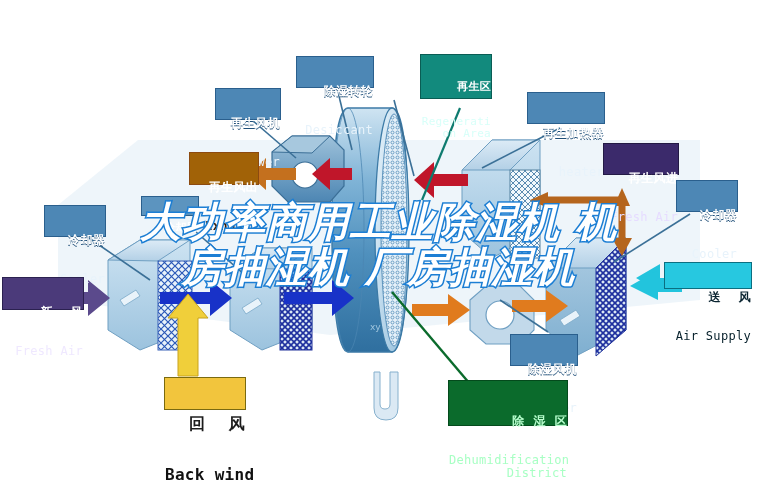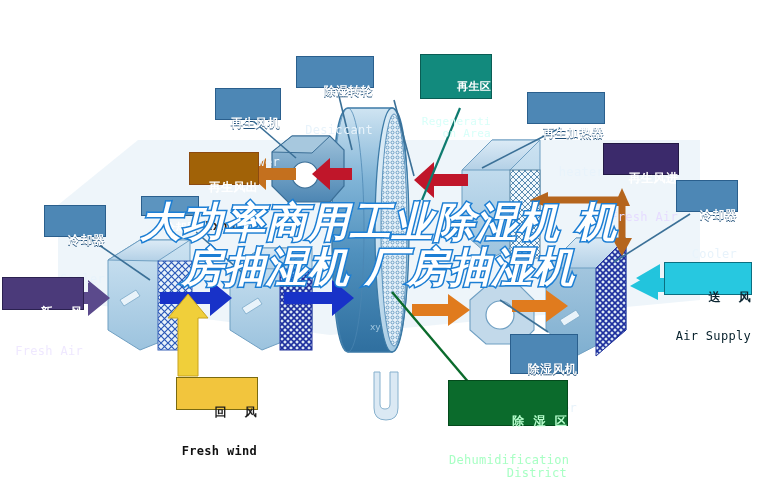--- a/index.html
+++ b/index.html
@@ -268,37 +268,37 @@
   <div class="lbl steel" style="left:676px;top:180px;width:62px;height:32px;padding-top:2px;font-size:12px;">
     <span class="cn">冷却器</span>
     <span class="en">Cooler</span>
   </div>
 
   <div class="lbl purple2" style="left:2px;top:277px;width:82px;height:33px;padding-top:2px;font-size:12px;">
     <span class="cn">新    风</span>
     <span class="en">Fresh Air</span>
   </div>
 
-  <div class="lbl yellow" style="left:176px;top:377px;width:82px;height:33px;padding-top:2px;font-size:12px;">
+  <div class="lbl yellow" style="left:164px;top:377px;width:82px;height:33px;padding-top:2px;font-size:16px;">
     <span class="cn">回    风</span>
-    <span class="en">Fresh wind</span>
-  </div>
-
-  <div class="lbl steel" style="left:510px;top:334px;width:68px;height:40px;padding-top:2px;font-size:12px;">
+    <span class="en">Back wind</span>
+  </div>
+
+  <div class="lbl steel" style="left:510px;top:334px;width:68px;height:32px;padding-top:2px;font-size:12px;">
     <span class="cn">除湿风机</span>
     <span class="en">Blower</span>
   </div>
 
   <div class="lbl green" style="left:448px;top:380px;width:120px;height:46px;padding-top:8px;font-size:12px;">
     <span class="cn">除  湿  区</span>
     <span class="en">Dehumidification
 District</span>
   </div>
 
-  <div class="lbl cyanbox" style="left:664px;top:262px;width:88px;height:33px;padding-top:2px;font-size:12px;">
+  <div class="lbl cyanbox" style="left:664px;top:262px;width:88px;height:27px;padding-top:2px;font-size:12px;">
     <span class="cn">送    风</span>
     <span class="en">Air Supply</span>
   </div>
 
   <div id="title">
     <span class="l">大功率商用工业除湿机 机</span>
     <span class="l">房抽湿机 厂房抽湿机</span>
   </div>
 
 </div>

